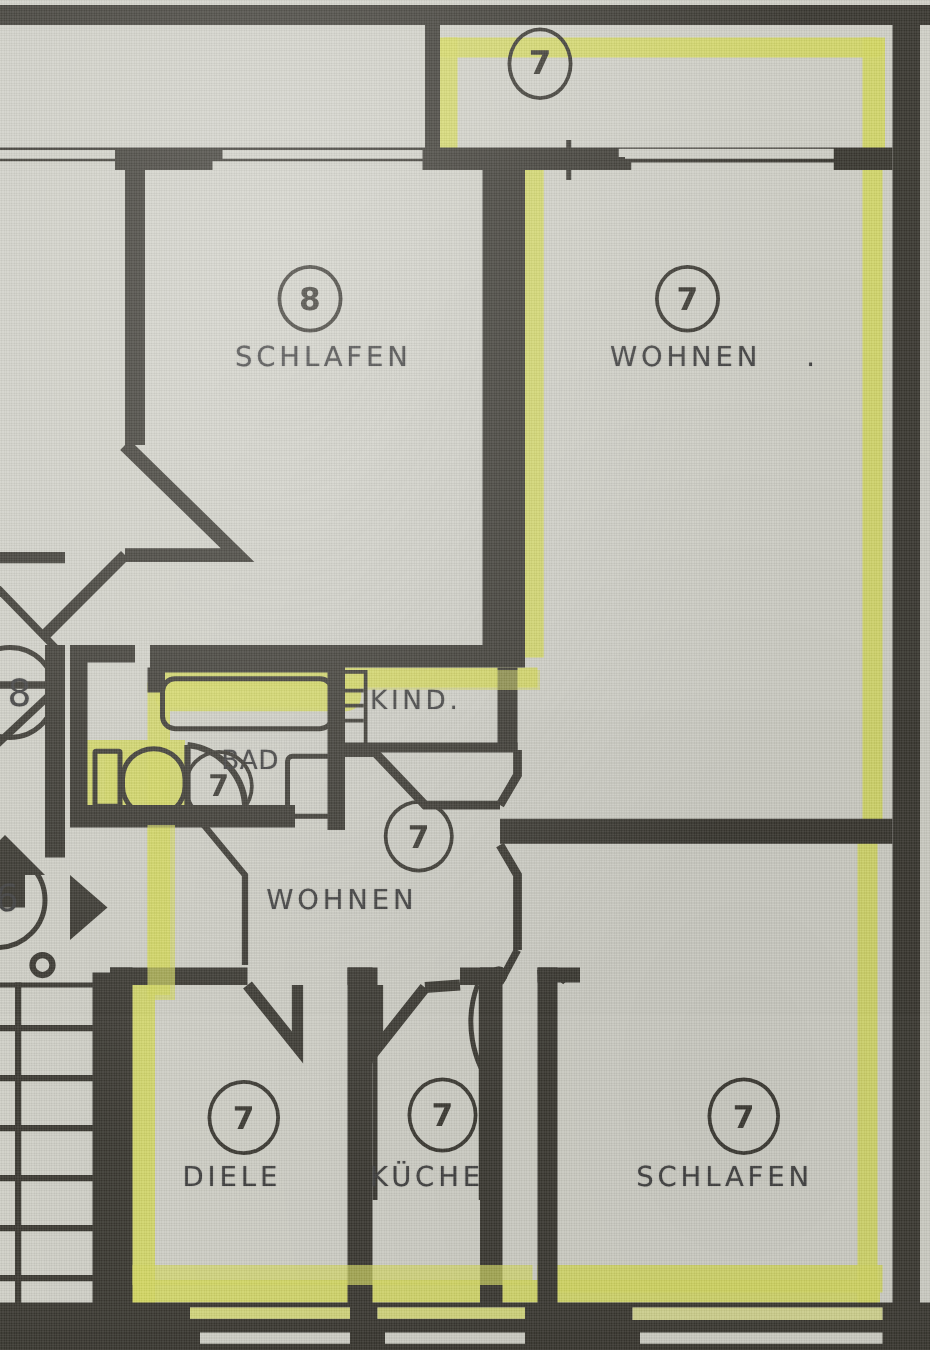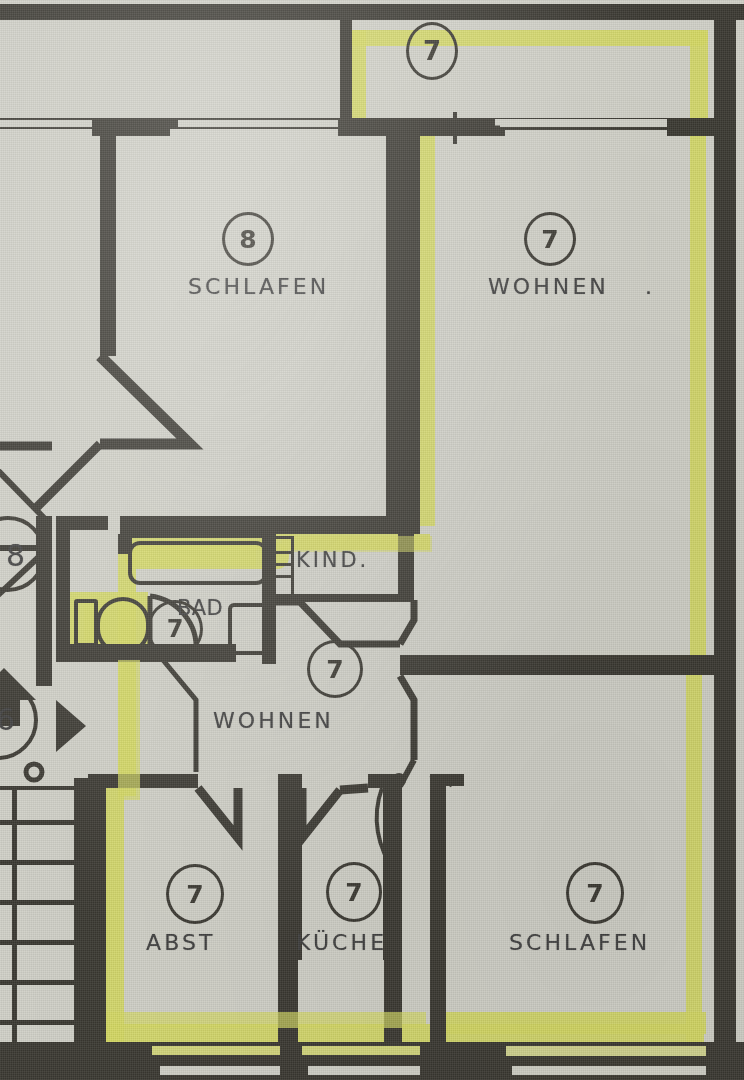--- a/index.html
+++ b/index.html
@@ -204,21 +204,21 @@
   <div class="lbl" style="left:177px;top:596px;font-size:21px;letter-spacing:.02em;">BAD</div>
 
   <div class="badge" style="left:307px;top:640px;width:50px;height:52px;font-size:25px;">
     <span>7</span>
   </div>
   <div class="lbl" style="left:213px;top:708px;font-size:22px;">WOHNEN</div>
 
   <div class="badge" style="left:166px;top:864px;width:52px;height:54px;font-size:25px;">
     <span>7</span>
   </div>
-  <div class="lbl" style="left:146px;top:930px;font-size:22px;">ABST</div>
+  <div class="lbl" style="left:146px;top:930px;font-size:22px;">DIELE</div>
 
   <div class="badge" style="left:326px;top:862px;width:50px;height:54px;font-size:25px;">
     <span>7</span>
   </div>
   <div class="lbl" style="left:296px;top:930px;font-size:22px;">KÜCHE</div>
 
   <div class="badge" style="left:566px;top:862px;width:52px;height:56px;font-size:25px;">
     <span>7</span>
   </div>
   <div class="lbl" style="left:509px;top:930px;font-size:22px;">SCHLAFEN</div>

